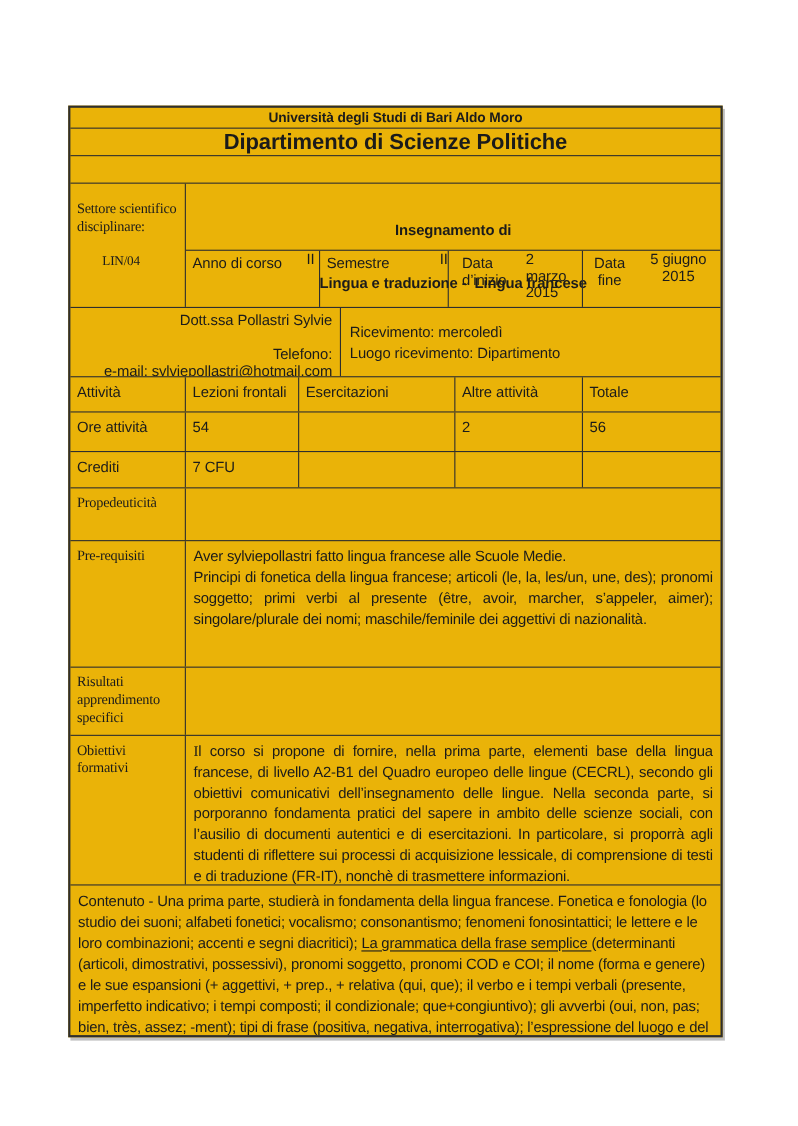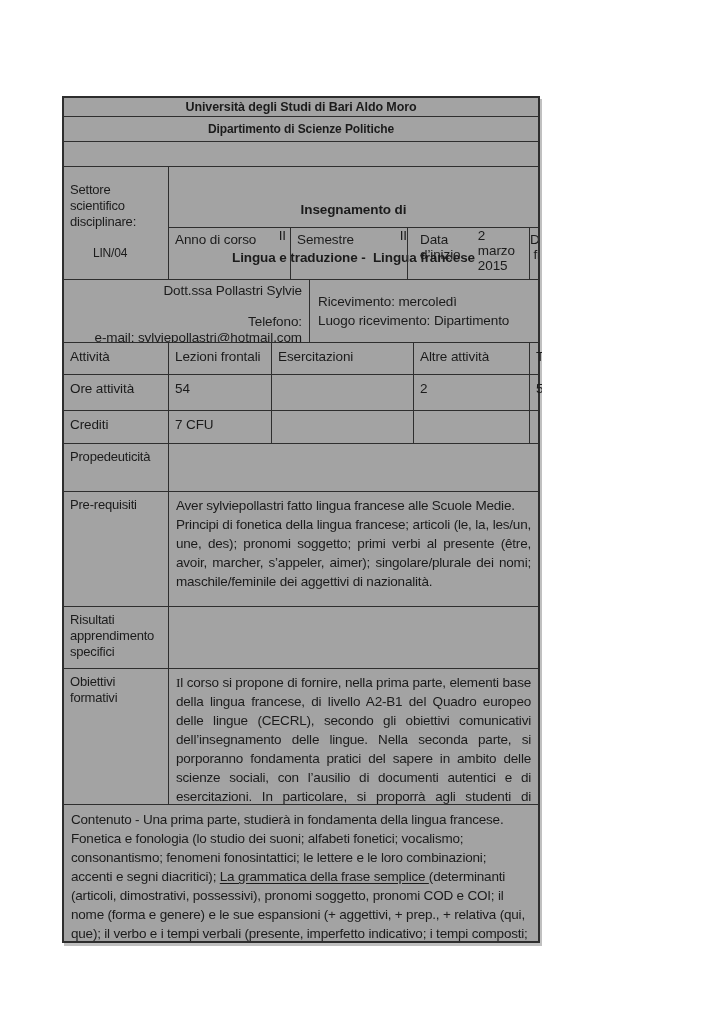--- a/index.html
+++ b/index.html
@@ -2,43 +2,43 @@
 <html><head>
 <meta charset="utf-8">
 <style>
   html,body{margin:0;padding:0;background:#e9e9e9;}
   .sheet{
     position:relative;width:725px;height:1024px;background:#ffffff;
     font-family:"Liberation Sans","DejaVu Sans",sans-serif;
     color:#1b1b1b;overflow:hidden;letter-spacing:-0.1px;
   }
   .tbl{
-    position:absolute;left:62px;top:96px;width:478px;
+    position:absolute;left:62px;top:96px;width:595px;
     border:2px solid #2e2e2e;box-sizing:border-box;
     box-shadow:2px 3px 0 rgba(140,140,140,0.55);
-    background:#a3a3a3;
+    background:#eab308;
   }
   .row{display:flex;box-sizing:border-box;border-bottom:1px solid #2e2e2e;}
   .row:last-child{border-bottom:none;}
   .cell{box-sizing:border-box;border-right:1px solid #2e2e2e;overflow:hidden;}
   .cell:last-child{border-right:none;}
   .h19{height:19px}.h25{height:25px}.h114{height:113px}.h62{height:61px}
   .h52{height:52px}.h63{height:63px}.h32{height:32px}.h36{height:36px}
   .h33{height:33px}.h48{height:48px}.h115{height:115px}.h61{height:62px}
   .h136{height:136px}
   .w-label{width:105px;flex:none;}
   .flex1{flex:1;min-width:0;}
   .colbox{display:flex;flex-direction:column;}
   .center{justify-content:center;text-align:center;}
   .b{font-weight:bold;}
   .uni{font-size:12.5px;line-height:17px;padding-top:1px;}
-  .dep{font-size:12px;line-height:24px;}
+  .dep{font-size:20px;line-height:24px;}
   .course{font-size:17px;line-height:23px;white-space:pre;letter-spacing:-0.5px;}
   .course > span{display:inline-block;transform:scaleX(0.85);transform-origin:50% 50%;}
-  .lbl{font-size:13px;line-height:16px;padding:5px 6px;letter-spacing:-0.2px;}
+  .lbl{font-size:13px;line-height:16px;padding:5px 6px;letter-spacing:-0.2px;font-family:Liberation Serif, serif;}
   .settore-pad{padding-top:15px;}
   .code{margin-top:15px;font-size:12px;margin-left:23px;}
   .insegn{font-size:13.5px;line-height:16px;padding-top:3px;white-space:pre-wrap;}
   .pcell{display:flex;flex-direction:row;justify-content:space-between;
          font-size:13.5px;box-sizing:border-box;border-right:1px solid #2e2e2e;overflow:hidden;}
   .pcell:last-child{border-right:none;}
   .p-top{padding:4px 4px 0 6px;}
   .p-bot{padding:0 4px 6px 6px;}
   .ind12{padding-left:12px;}
   .txt-c{text-align:center;padding-left:0;padding-right:0;}

